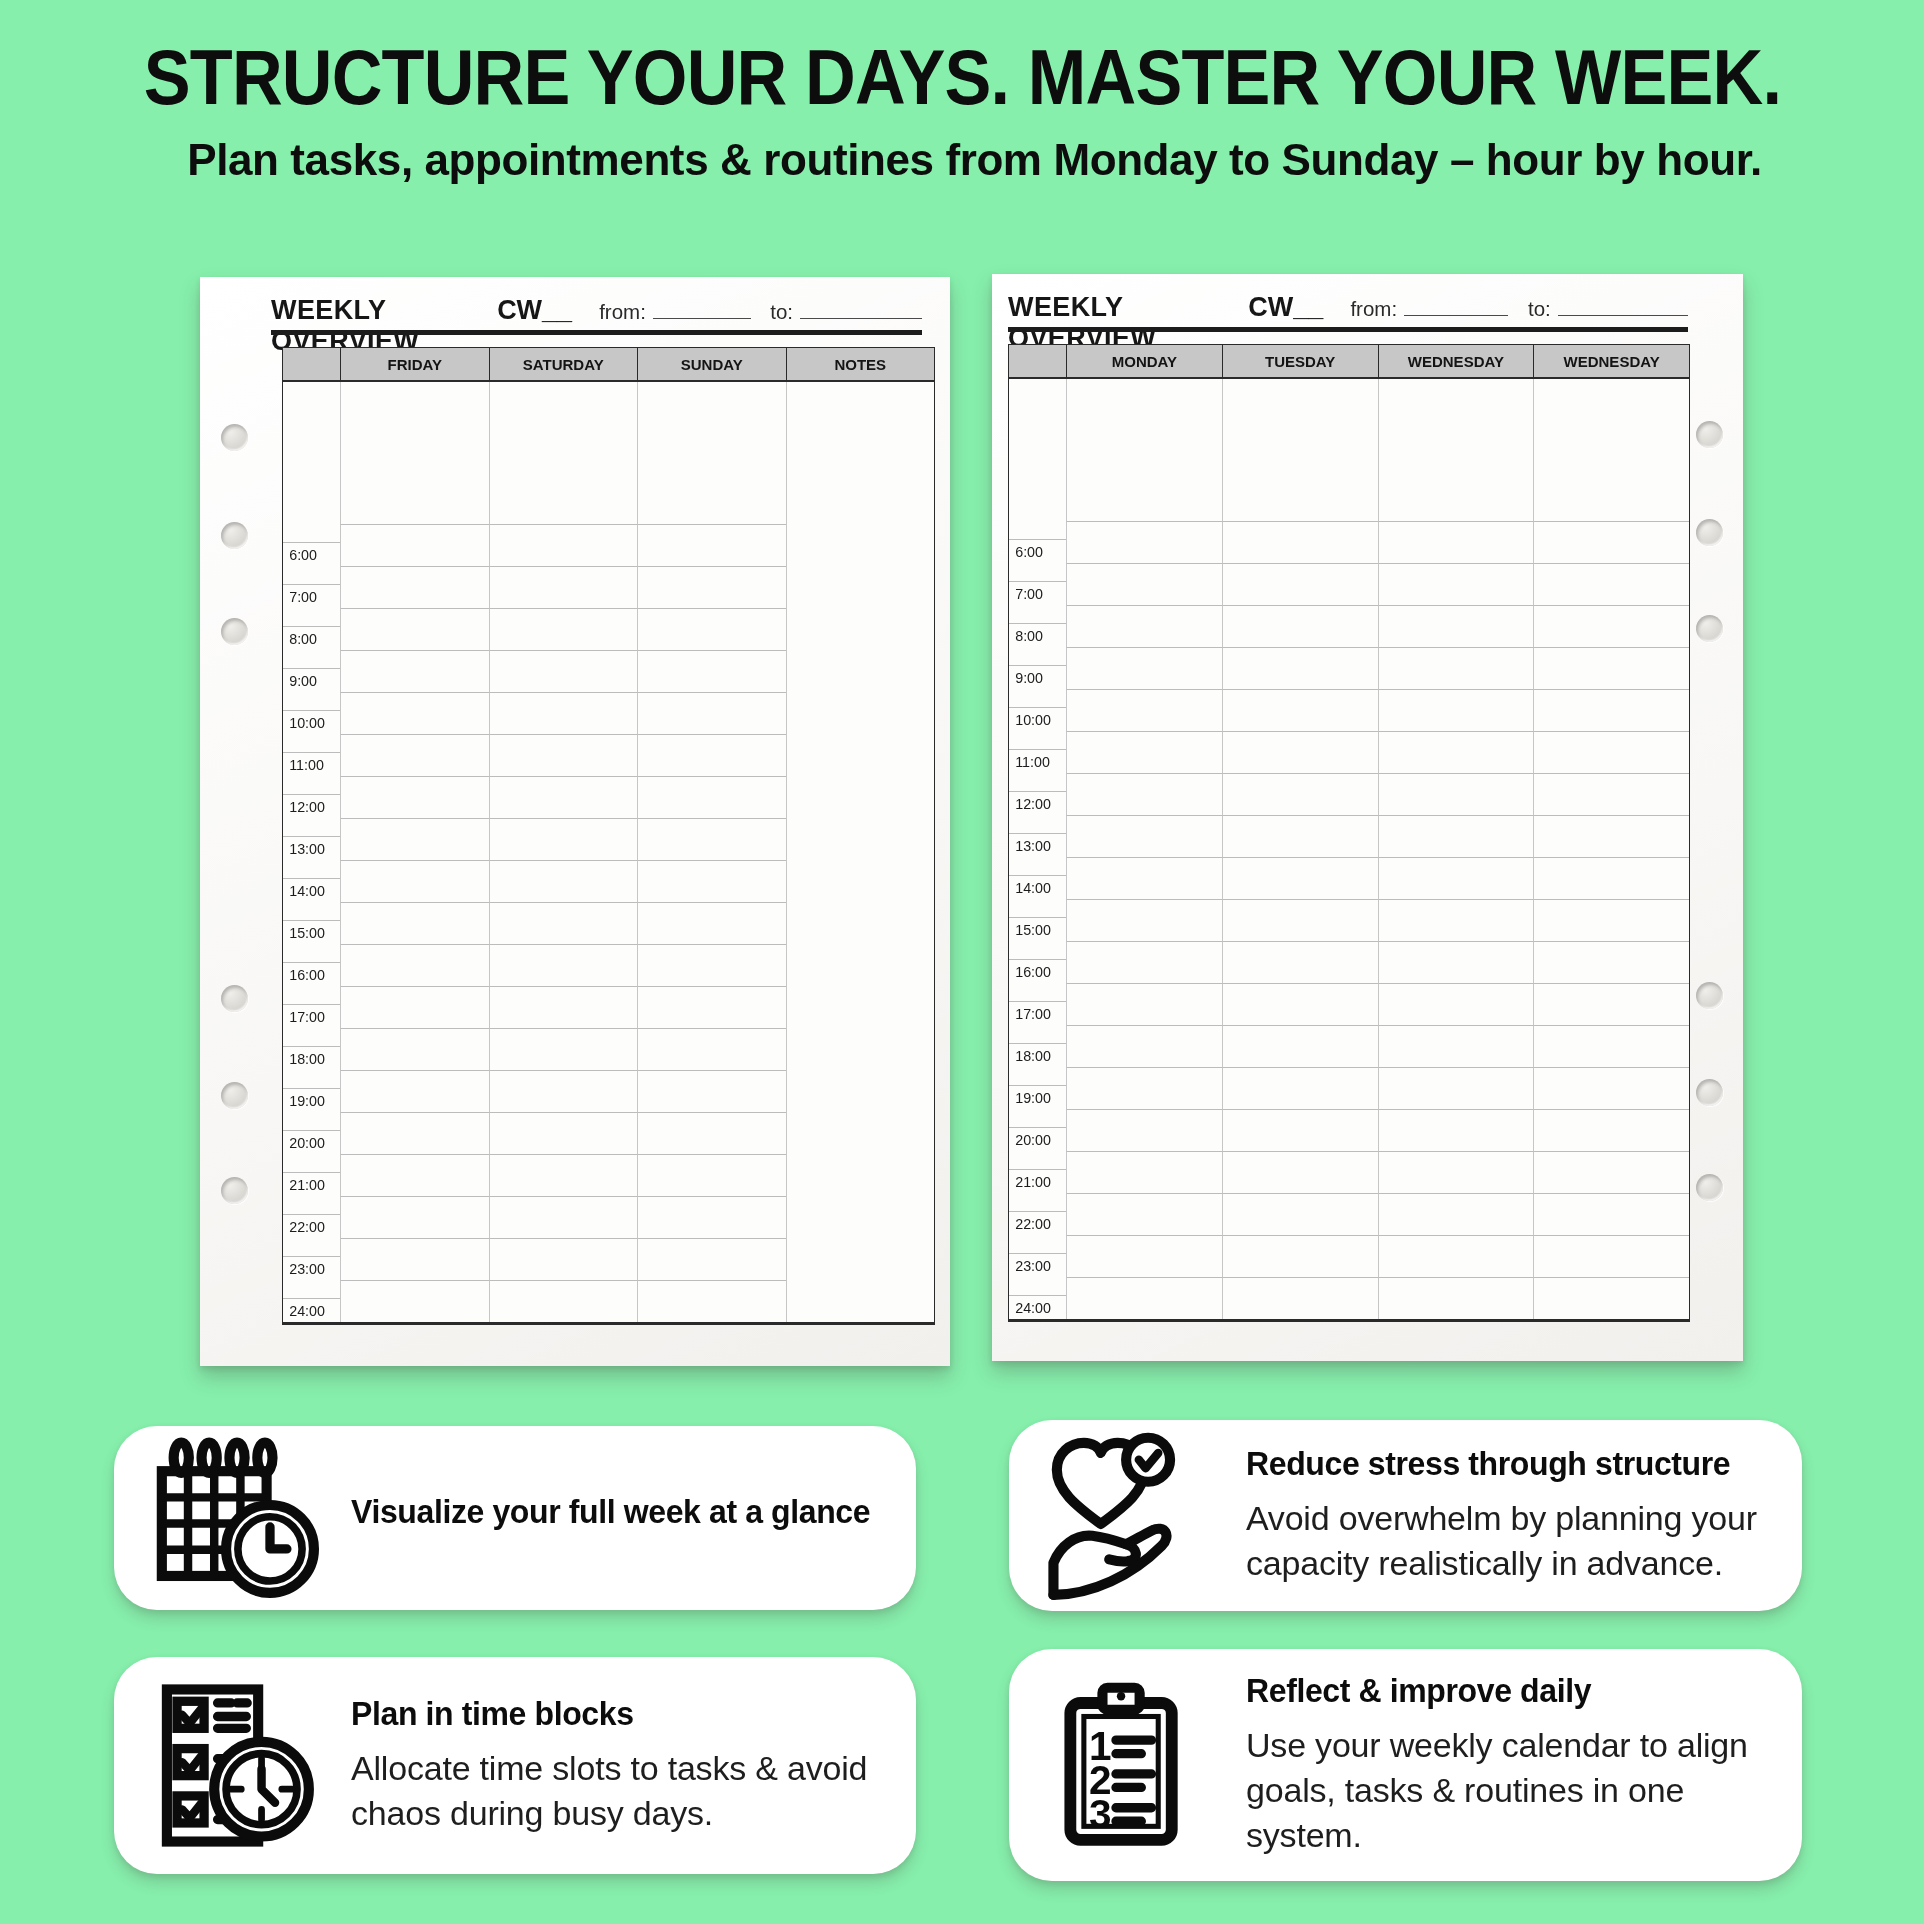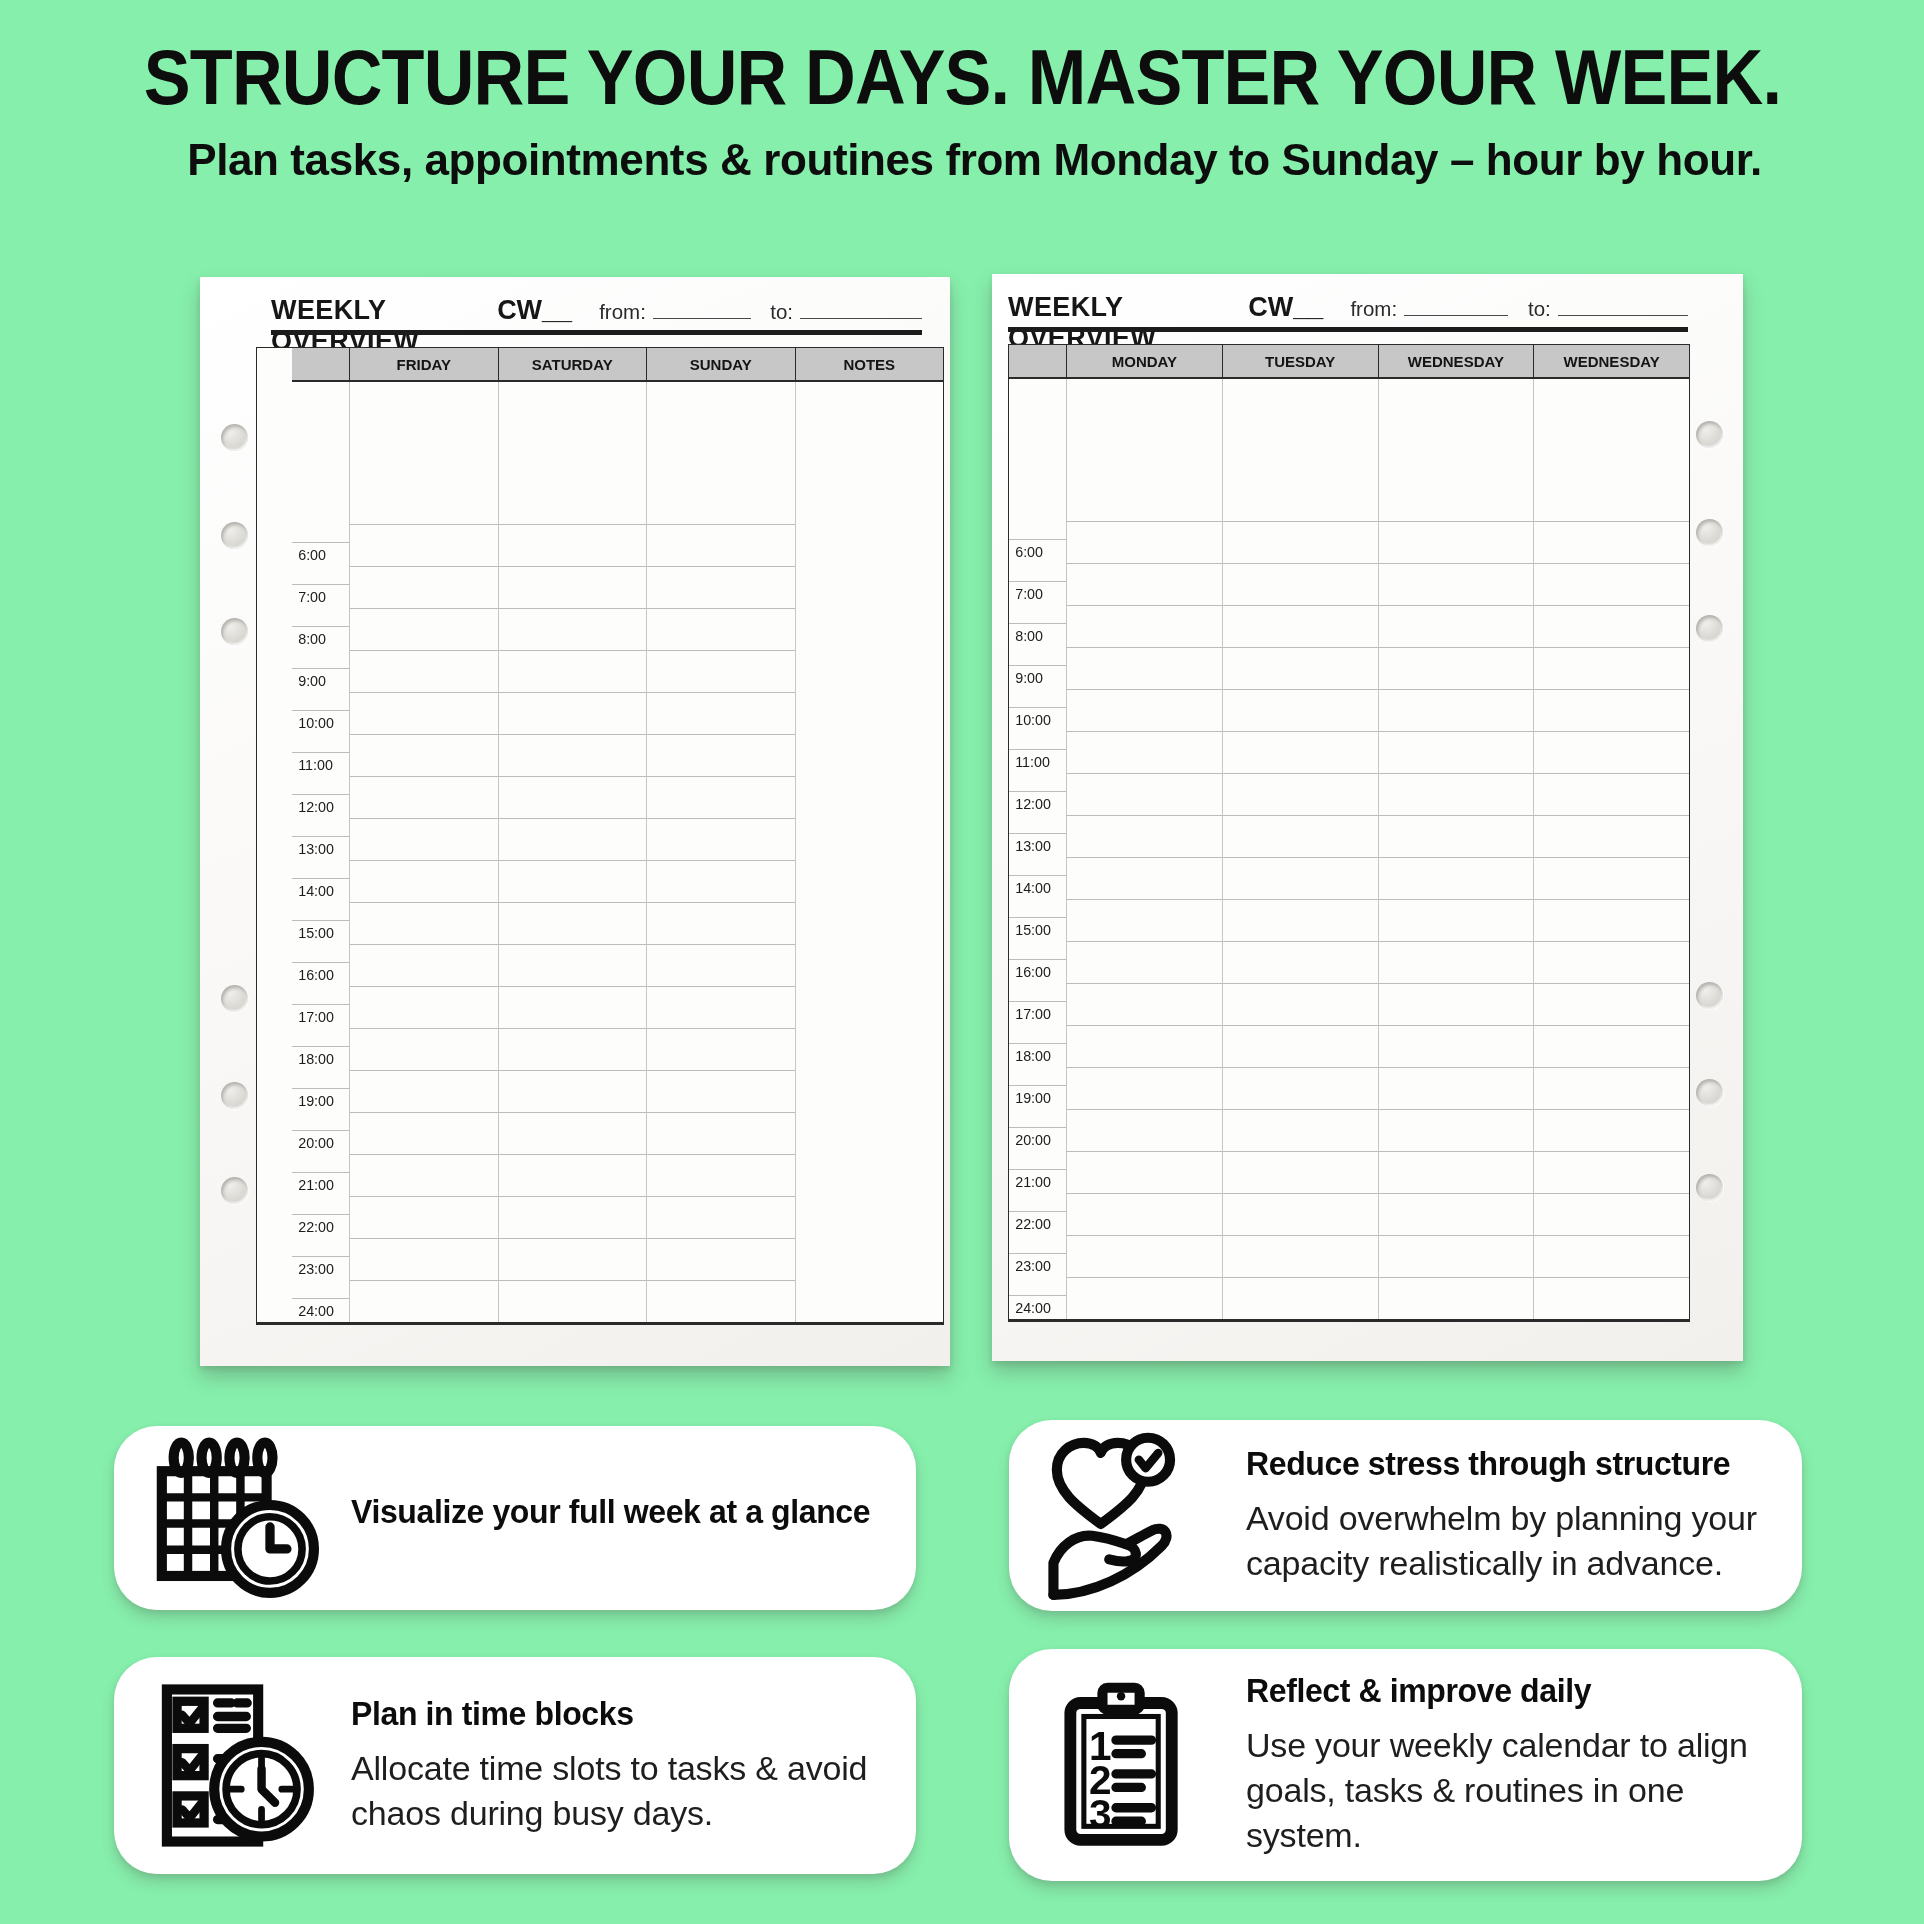--- a/index.html
+++ b/index.html
@@ -29,21 +29,21 @@
   .blank{display:inline-block;border-bottom:1.8px solid #4a4a4a;height:1em;margin-left:7.1px;}
   .w135{width:125px;}.w170{width:156px;}
   .pg-rule{position:absolute;top:53px;height:5.3px;background:#1c1c1c;}
   .page.left  .pg-rule{left:71px;width:651px;}
   .page.right .pg-rule{left:16px;width:680px;}
 
   .cal{position:absolute;top:70px;display:grid;background:#fdfdfc;
     border:1.8px solid #2a2a2a;border-bottom-width:3.6px;
     grid-template-columns:57px 1fr 1fr 1fr 1fr;
     grid-template-rows:34px 142px repeat(19,42px);}
-  .page.left  .cal{left:56px;width:651px;padding-left:35px;}
+  .page.left  .cal{left:82px;width:651px;}
   .page.right .cal{left:16px;width:680px;}
 
   .hcell{background:#c7c7c7;border-bottom:2.7px solid #2a2a2a;display:flex;
     align-items:center;justify-content:center;font-weight:bold;font-size:15px;
     letter-spacing:0;color:#141414;}
   .hcell.sep{border-left:1.8px solid #2a2a2a;}
   .cell{min-width:0;}
   .dcell{border-left:0.9px solid #c6c6c6;}
   .notes-span{border-left:0.9px solid #c6c6c6;}
   .tcell{font-size:14.3px;color:#1c1c1c;display:flex;align-items:center;padding-left:6.2px;margin-top:18px;}

